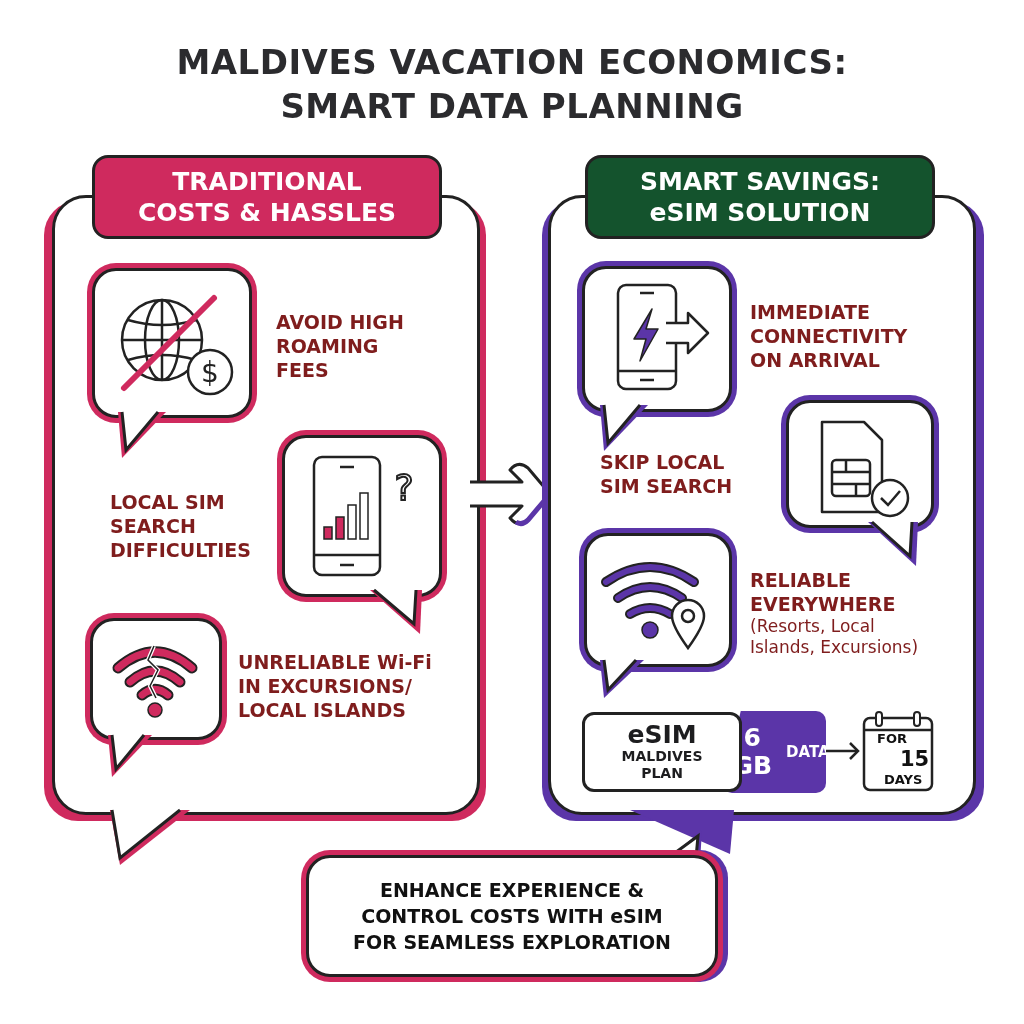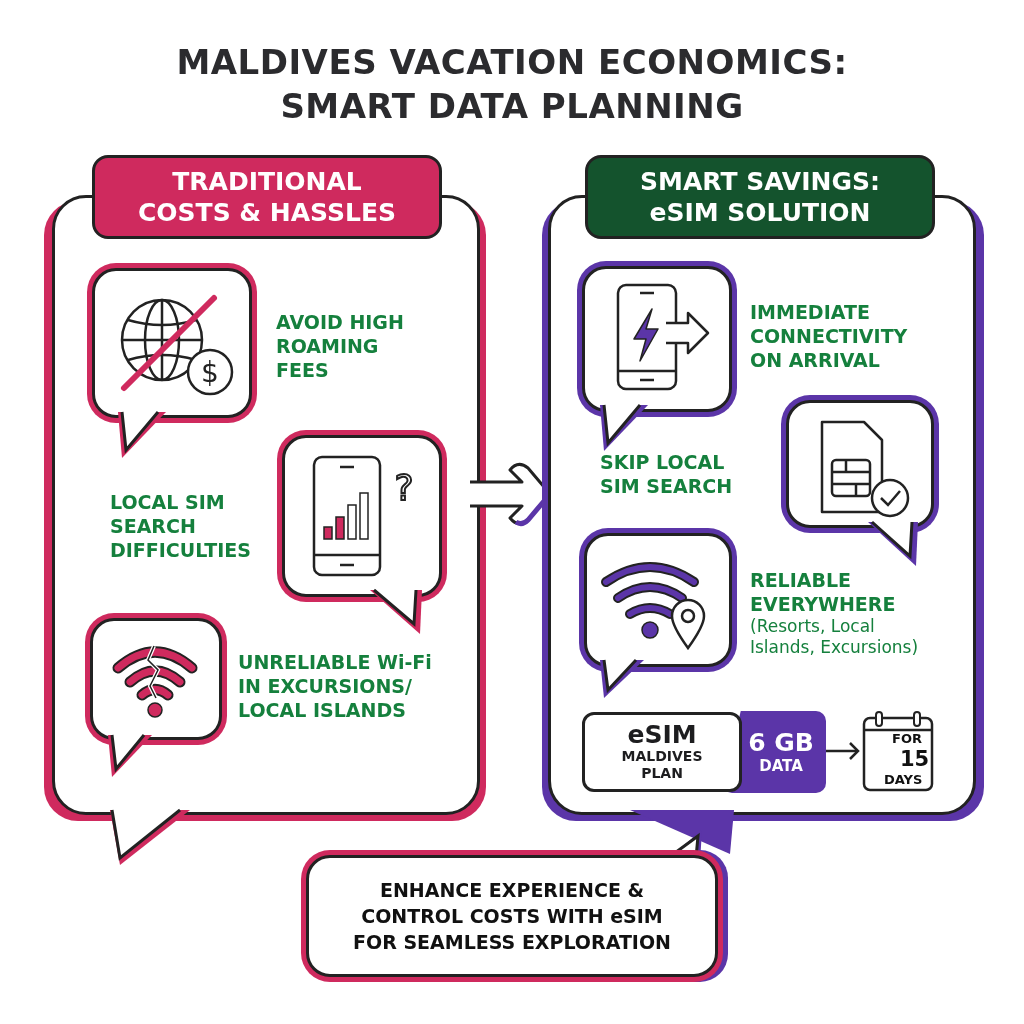--- a/index.html
+++ b/index.html
@@ -27,46 +27,46 @@
   .header-left { left: 92px; top: 155px; width: 350px; height: 84px; background: #cf2a5e; }
   .header-right { left: 585px; top: 155px; width: 350px; height: 84px; background: #14532d; }
 
   .bubble {
     position: absolute; background: #fff; border: 3px solid #222; border-radius: 24px;
   }
   .b-pink { box-shadow: 0 0 0 5px #cf2a5e; }
   .b-purple { box-shadow: 0 0 0 5px #5b35a8; }
 
   .label {
-    position: absolute; font-weight: 700; font-size: 19px; line-height: 24px; color: #15803d;
+    position: absolute; font-weight: 700; font-size: 19px; line-height: 24px; color: #7f1d1d;
   }
   .label.right { }
   .label .sub { font-weight: 400; font-size: 17px; line-height: 21px; display: block; }
 
   svg { display: block; overflow: visible; }
 
   .plan-box {
     position: absolute; left: 582px; top: 712px; width: 160px; height: 80px;
     border: 3px solid #222; border-radius: 12px; background: #fff;
     display: flex; flex-direction: column; align-items: center; justify-content: center; text-align: center;
   }
   .plan-box .big { font-weight: 700; font-size: 25px; line-height: 26px; }
   .plan-box .small { font-weight: 700; font-size: 14px; line-height: 17px; }
   .data-box {
     position: absolute; left: 722px; top: 711px; width: 104px; height: 82px;
-    background: #5b35a8; border-radius: 10px; color: #fff; text-align: right;
-    display: flex; flex-direction: column; align-items: center; justify-content: center;
+    background: #5b35a8; border-radius: 10px; color: #fff; text-align: center;
+    display: flex; flex-direction: row; align-items: center; justify-content: center;
     clip-path: polygon(18% 0, 100% 0, 100% 100%, 0 100%);
   }
   .data-box .big { font-weight: 700; font-size: 25px; line-height: 28px; padding-left: 14px; }
   .data-box .small { font-weight: 700; font-size: 15px; line-height: 18px; padding-left: 14px; }
   .cal {
     position: absolute; left: 862px; top: 710px; width: 72px; height: 82px;
   }
-  .cal-text { position: absolute; left: 0; top: 22px; width: 60px; text-align: right; font-weight: 700; color: #111; }
+  .cal-text { position: absolute; left: 0; top: 22px; width: 60px; text-align: center; font-weight: 700; color: #111; }
   .cal-text .for { font-size: 13px; line-height: 14px; display: block; }
   .cal-text .num { font-size: 21px; line-height: 26px; display: block; margin-left: 38px; }
   .cal-text .days { font-size: 13px; line-height: 15px; display: block; padding-left: 22px; }
 
   .footer {
     position: absolute; left: 306px; top: 855px; width: 412px; height: 122px;
     border: 3px solid #222; border-radius: 24px; background: #fff;
     box-shadow: 0 0 0 5px #cf2a5e;
     display: flex; align-items: center; justify-content: center; text-align: center;
     font-weight: 700; font-size: 19px; line-height: 26px; color: #111;

